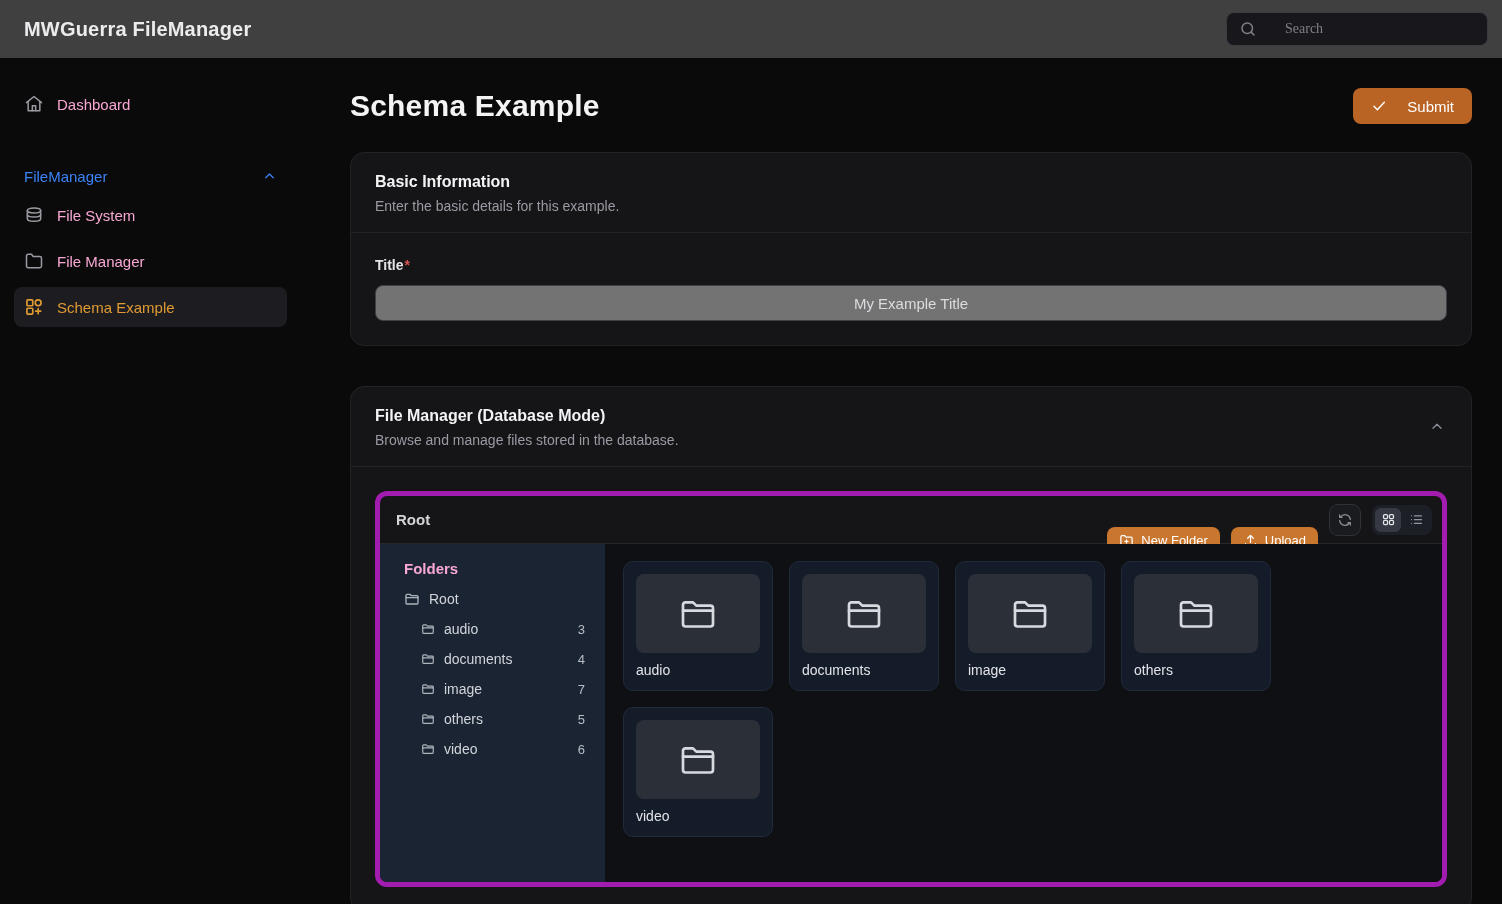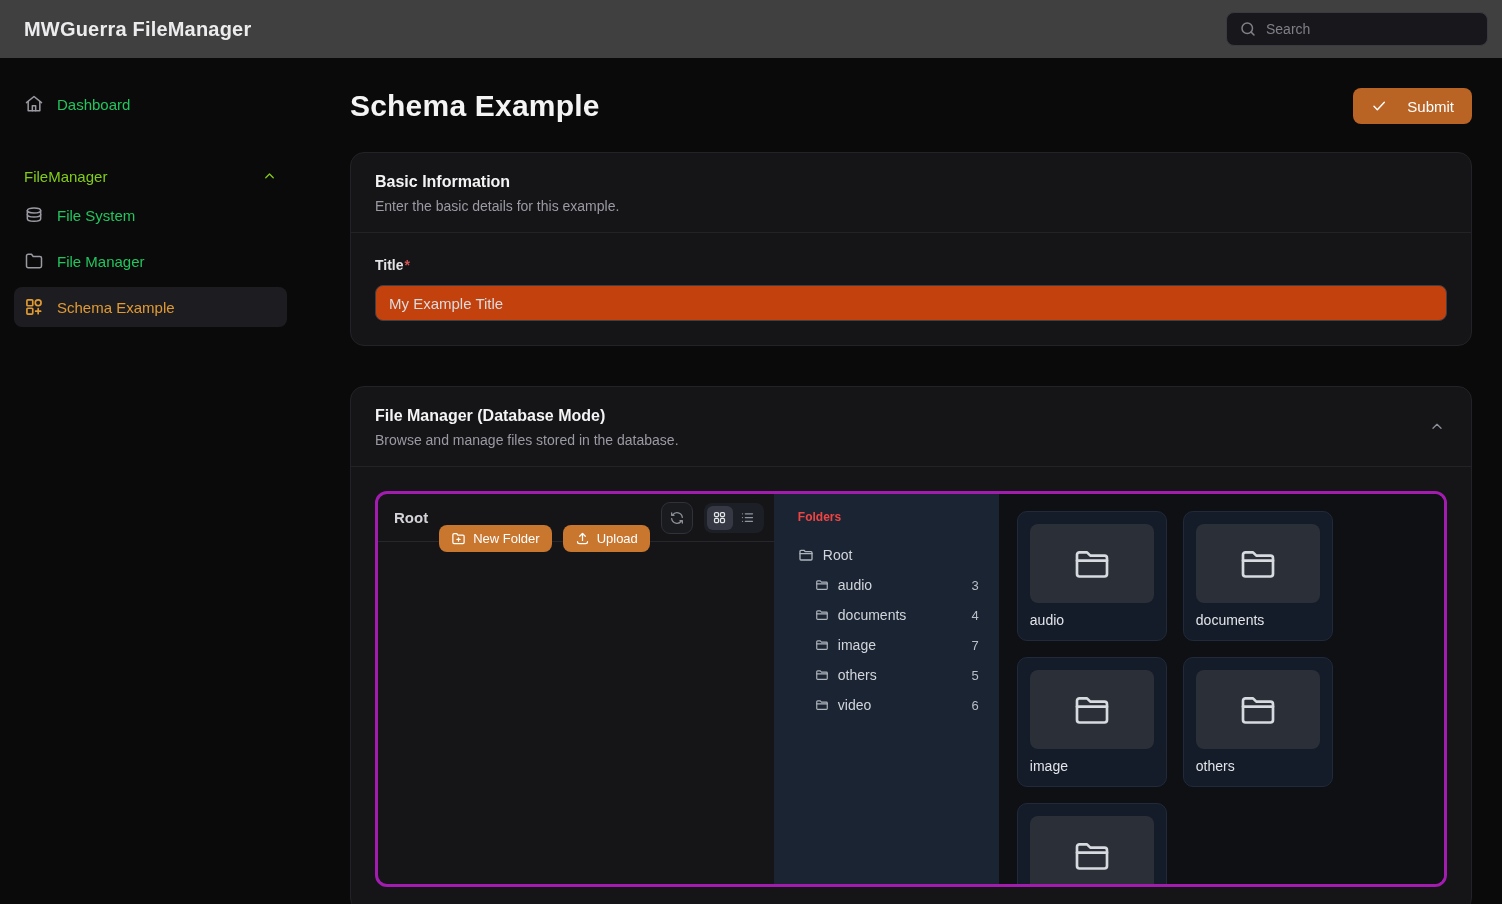--- a/index.html
+++ b/index.html
@@ -19,39 +19,39 @@
     padding:0 14px 0 24px;
   }
   .brand { font-size:20px; font-weight:bold; color:#ececee; letter-spacing:.2px; }
   .searchbox {
     width:262px; height:34px; background:#18181c;
     border:1px solid #3a3a41; border-radius:8px;
     display:flex; align-items:center; gap:9px; padding:0 12px; color:#7f7f88;
   }
   .searchbox input {
     background:transparent; border:none; outline:none; color:#d4d4d8;
-    font-size:14px; width:100%; font-family:Liberation Sans, sans-serif;
+    font-size:14px; width:100%; font-family:Liberation Serif, serif;margin-left:19px;
   }
   .searchbox input::placeholder { color:#7f7f88; }
 
   
   .layout { display:flex; height:846px; }
   .sidebar { width:300px; padding:26px 13px 0 14px; flex-shrink:0; }
   .main { flex:1; padding:30px 30px 0 50px; overflow:hidden; }
 
   
   .nav-item {
     display:flex; align-items:center; gap:13px;
     height:40px; padding:0 10px; border-radius:8px;
-    color:#22c55e; cursor:pointer;
+    color:#f9a8d4; cursor:pointer;
   }
   .nav-item .ic { color:#9a9aa2; }
   .section-head {
     display:flex; align-items:center; justify-content:space-between;
-    margin:44px 10px 10px 10px; color:#84cc16; font-size:15px;
+    margin:44px 10px 10px 10px; color:#3b82f6; font-size:15px;
   }
   .nav-group { display:flex; flex-direction:column; gap:6px; }
   .nav-item.active { background:#1d1d21; color:#e09a33; }
   .nav-item.active .ic { color:#e09a33; }
 
   
   .page-head { display:flex; align-items:center; justify-content:space-between; margin-bottom:28px; }
   .page-title { font-size:30px; font-weight:800; color:#f4f4f5; letter-spacing:.2px; }
   .btn-submit {
     display:flex; align-items:center; gap:20px;
@@ -68,27 +68,28 @@
   .card-title { font-size:16px; font-weight:bold; color:#f4f4f5; margin-bottom:7px; }
   .card-sub { font-size:14px; color:#9a9aa3; }
   .collapse-btn {
     position:absolute; right:20px; top:50%; transform:translateY(-50%);
     background:transparent; border:none; color:#8b8f98; cursor:pointer; padding:6px;
   }
   .card-body { padding:24px; }
   .field-label { font-size:14px; font-weight:bold; color:#e4e4e7; margin-bottom:12px; }
   .req { color:#d45252; margin-left:1px; }
   .text-input {
-    width:100%; height:36px; background:#c2410c; border:1px solid #3f3f46;
+    width:100%; height:36px; background:#737373; border:1px solid #3f3f46;
     border-radius:8px; color:#dcdce0; font-size:15px; padding:0 13px; font-family:inherit;
     outline:none;
-  }
-
-  
-  .browser { border:3px solid #a21caf; border-radius:12px; overflow:hidden; display:flex; flex-direction:row; height:396px; }
+    text-align:center;
+  }
+
+  
+  .browser { border:5px solid #a21caf; border-radius:12px; overflow:hidden; display:flex; flex-direction:column; height:396px; }
   .browser-toolbar {
     height:48px; flex-shrink:0; display:flex; align-items:center;
     padding:0 10px 0 16px; border-bottom:1px solid #26272d; gap:11px;
   }
   .path-label { font-size:15px; font-weight:bold; color:#d4d4d8; margin-right:auto; }
   .btn-orange {
     display:flex; align-items:center; gap:7px;
     background:#c9762f; color:#fff; border:none; border-radius:8px;
     height:27px; padding:0 12px; font-size:13px; font-family:inherit; cursor:pointer;margin-top:41px;
   }
@@ -102,21 +103,21 @@
     background:#1d1f26; border-radius:8px; padding:3px; height:30px;
   }
   .toggle-btn {
     width:26px; height:24px; border:none; border-radius:6px; background:transparent;
     color:#9096a0; display:flex; align-items:center; justify-content:center; cursor:pointer;
   }
   .toggle-btn.active { background:#363943; color:#e5e7eb; }
 
   .browser-body { flex:1; display:flex; min-height:0; }
   .folders-panel { width:225px; flex-shrink:0; background:#1b2432; padding:16px 20px 0 24px; }
-  .folders-title { font-size:12px; font-weight:bold; color:#ef4444; margin-bottom:16px; }
+  .folders-title { font-size:15px; font-weight:bold; color:#f9a8d4; margin-bottom:7px; }
   .tree-row {
     display:flex; align-items:center; gap:9px; height:30px;
     color:#d2d6dc; font-size:14px; cursor:pointer;
   }
   .tree-row .ic { color:#aeb4bd; }
   .tree-row.child { padding-left:17px; }
   .tree-count { margin-left:auto; font-size:13px; color:#b9bec7; }
 
   .file-grid {
     flex:1; background:#0f1014; padding:17px 18px;

